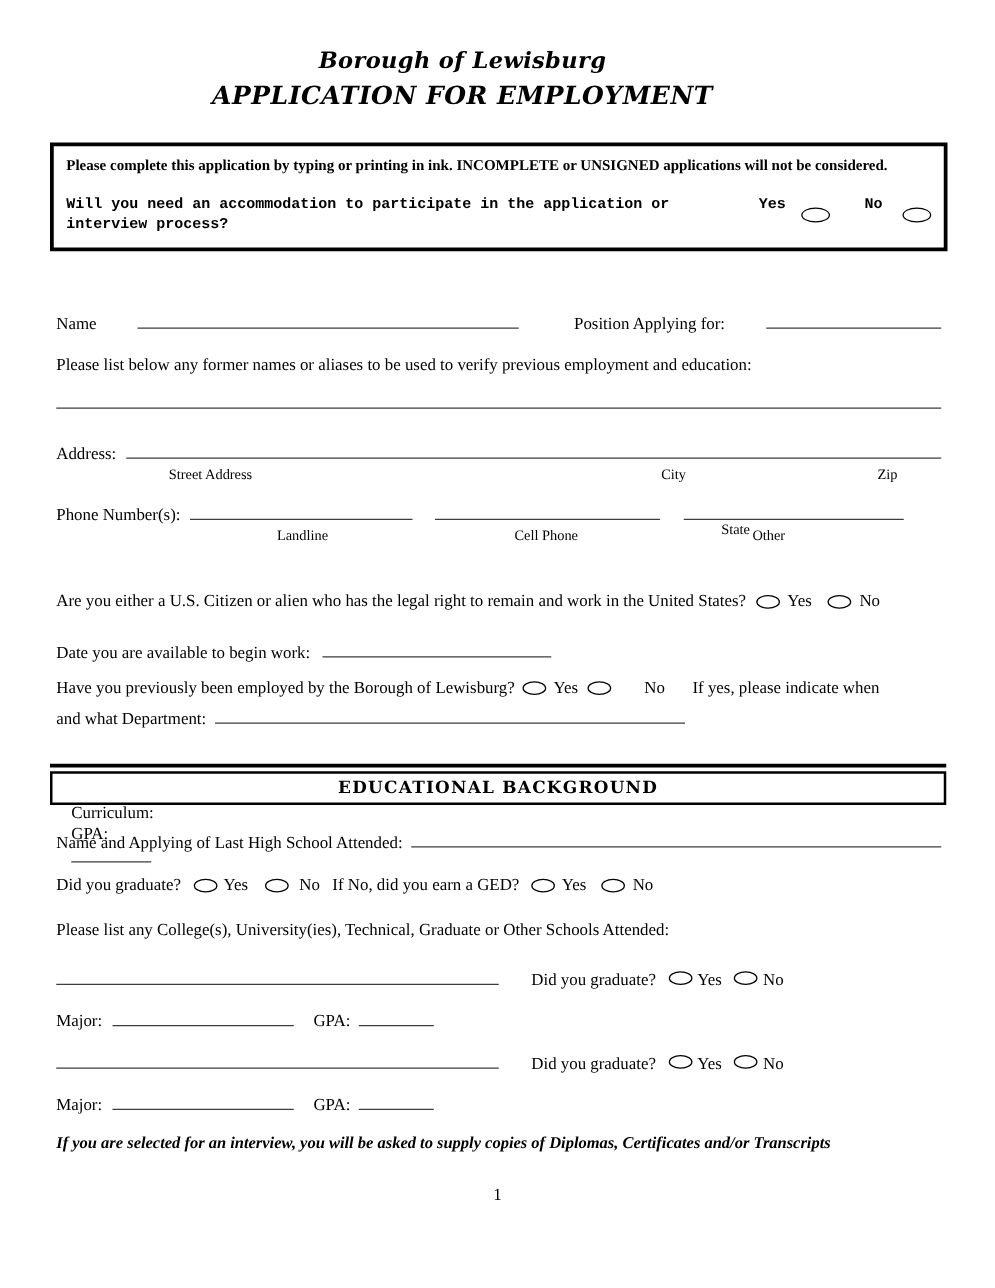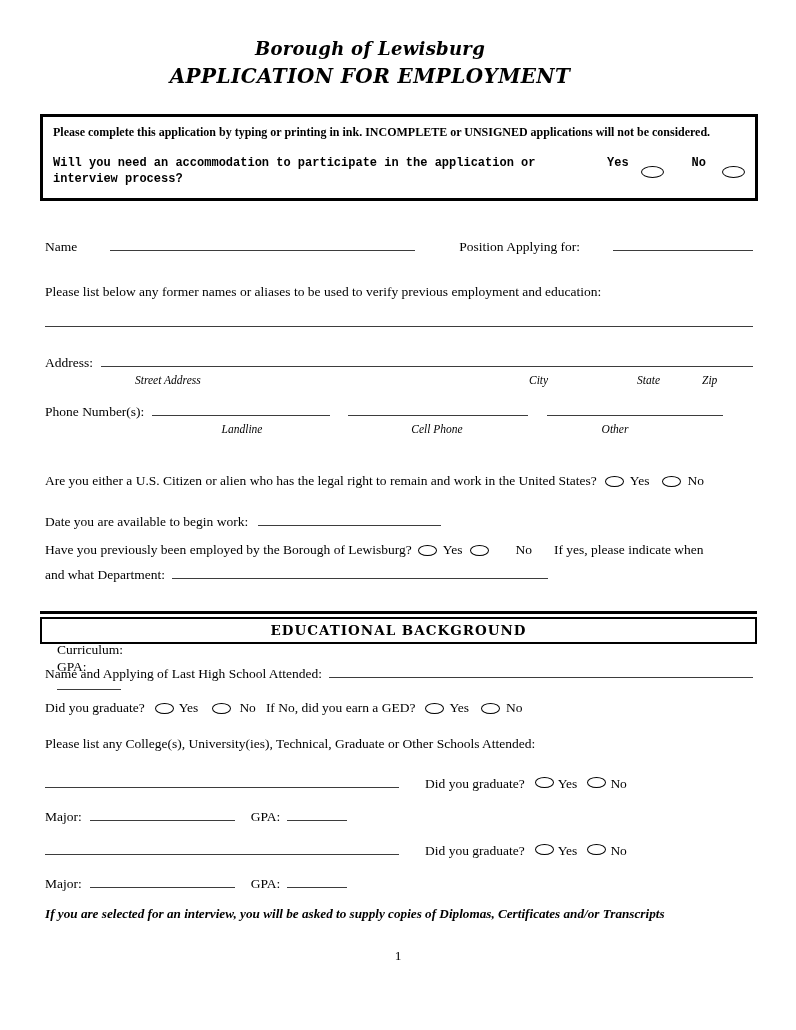--- a/index.html
+++ b/index.html
@@ -22,21 +22,21 @@
   .accom-row{margin-top:15px !important;display:flex;align-items:baseline;font-family:Liberation Mono, monospace;}
 
   .row{position:absolute;left:45px;right:43px;display:flex;align-items:baseline;
     font-size:13.5px;white-space:nowrap;}
   .ln{display:inline-block;height:14px;border-bottom:1.4px solid #3d3d3d;}
   .ln.flex{flex:1;}
   .oval{display:inline-block;width:17px;height:9px;border:1.5px solid #000;
     border-radius:50%;background:#fff;vertical-align:1px;flex:none;align-self:center;}
   .oval.big{width:21px;height:10px;}
   .sublabels{position:absolute;left:45px;right:43px;font-size:11.5px;height:14px;}
-  .sublabels span{position:absolute;top:0;font-style:italic;}
+  .sublabels span{position:absolute;top:0;}
   .center-anchor{transform:translateX(-50%);}
 
   .section-rule{position:absolute;left:40px;right:39px;height:3px;background:#000;}
   .section-box{
     position:absolute;left:40px;right:39px;box-sizing:border-box;border:2.5px solid #000;
     text-align:center;padding:3px 0 4px 0;
     font-family:"DejaVu Serif", serif;font-weight:bold;font-size:13.5px;letter-spacing:1px;
   }
   .note{position:absolute;left:45px;right:43px;font-weight:bold;font-style:italic;
     font-size:13.2px;}
@@ -62,42 +62,42 @@
     <p>Please complete this application by typing or printing in ink.  INCOMPLETE or UNSIGNED applications will not be considered.</p>
     <p class="accom-row">
       <span>Will you need an accommodation to participate in the application or interview process?</span>
       <span class="ml45">Yes</span>
       <span class="oval big ml12"></span>
       <span class="ml28">No</span>
       <span class="oval big ml16"></span>
     </p>
   </div>
 
-  <div class="row" style="top:236px;gap:26px;">
+  <div class="row" style="top:248px;gap:26px;">
     <span>Name</span>
     <span class="ln ml7" style="width:305px;"></span>
     <span class="ml18">Position Applying for:</span>
     <span class="ln flex ml7"></span>
   </div>
 
   <div class="row" style="top:284px;">
     <span>Please list below any former names or aliases to be used to verify previous employment and education:</span>
   </div>
   <div class="row" style="top:312px;">
     <span class="ln flex"></span>
   </div>
 
   <div class="row" style="top:352px;">
     <span>Address:</span>
     <span class="ln flex ml8"></span>
   </div>
   <div class="sublabels" style="top:374px;">
     <span style="left:90px;">Street Address</span>
     <span style="left:484px;">City</span>
-    <span style="left:592px;">State</span>
+    <span style="left:532px;margin-top:44px;">State</span>
     <span style="left:657px;">Zip</span>
   </div>
 
   <div class="row" style="top:401px;">
     <span>Phone Number(s):</span>
     <span class="ln ml8" style="width:178px;"></span>
     <span class="ln ml18" style="width:180px;"></span>
     <span class="ln" style="width:176px;margin-left:19px;"></span>
   </div>
   <div class="sublabels" style="top:423px;">

